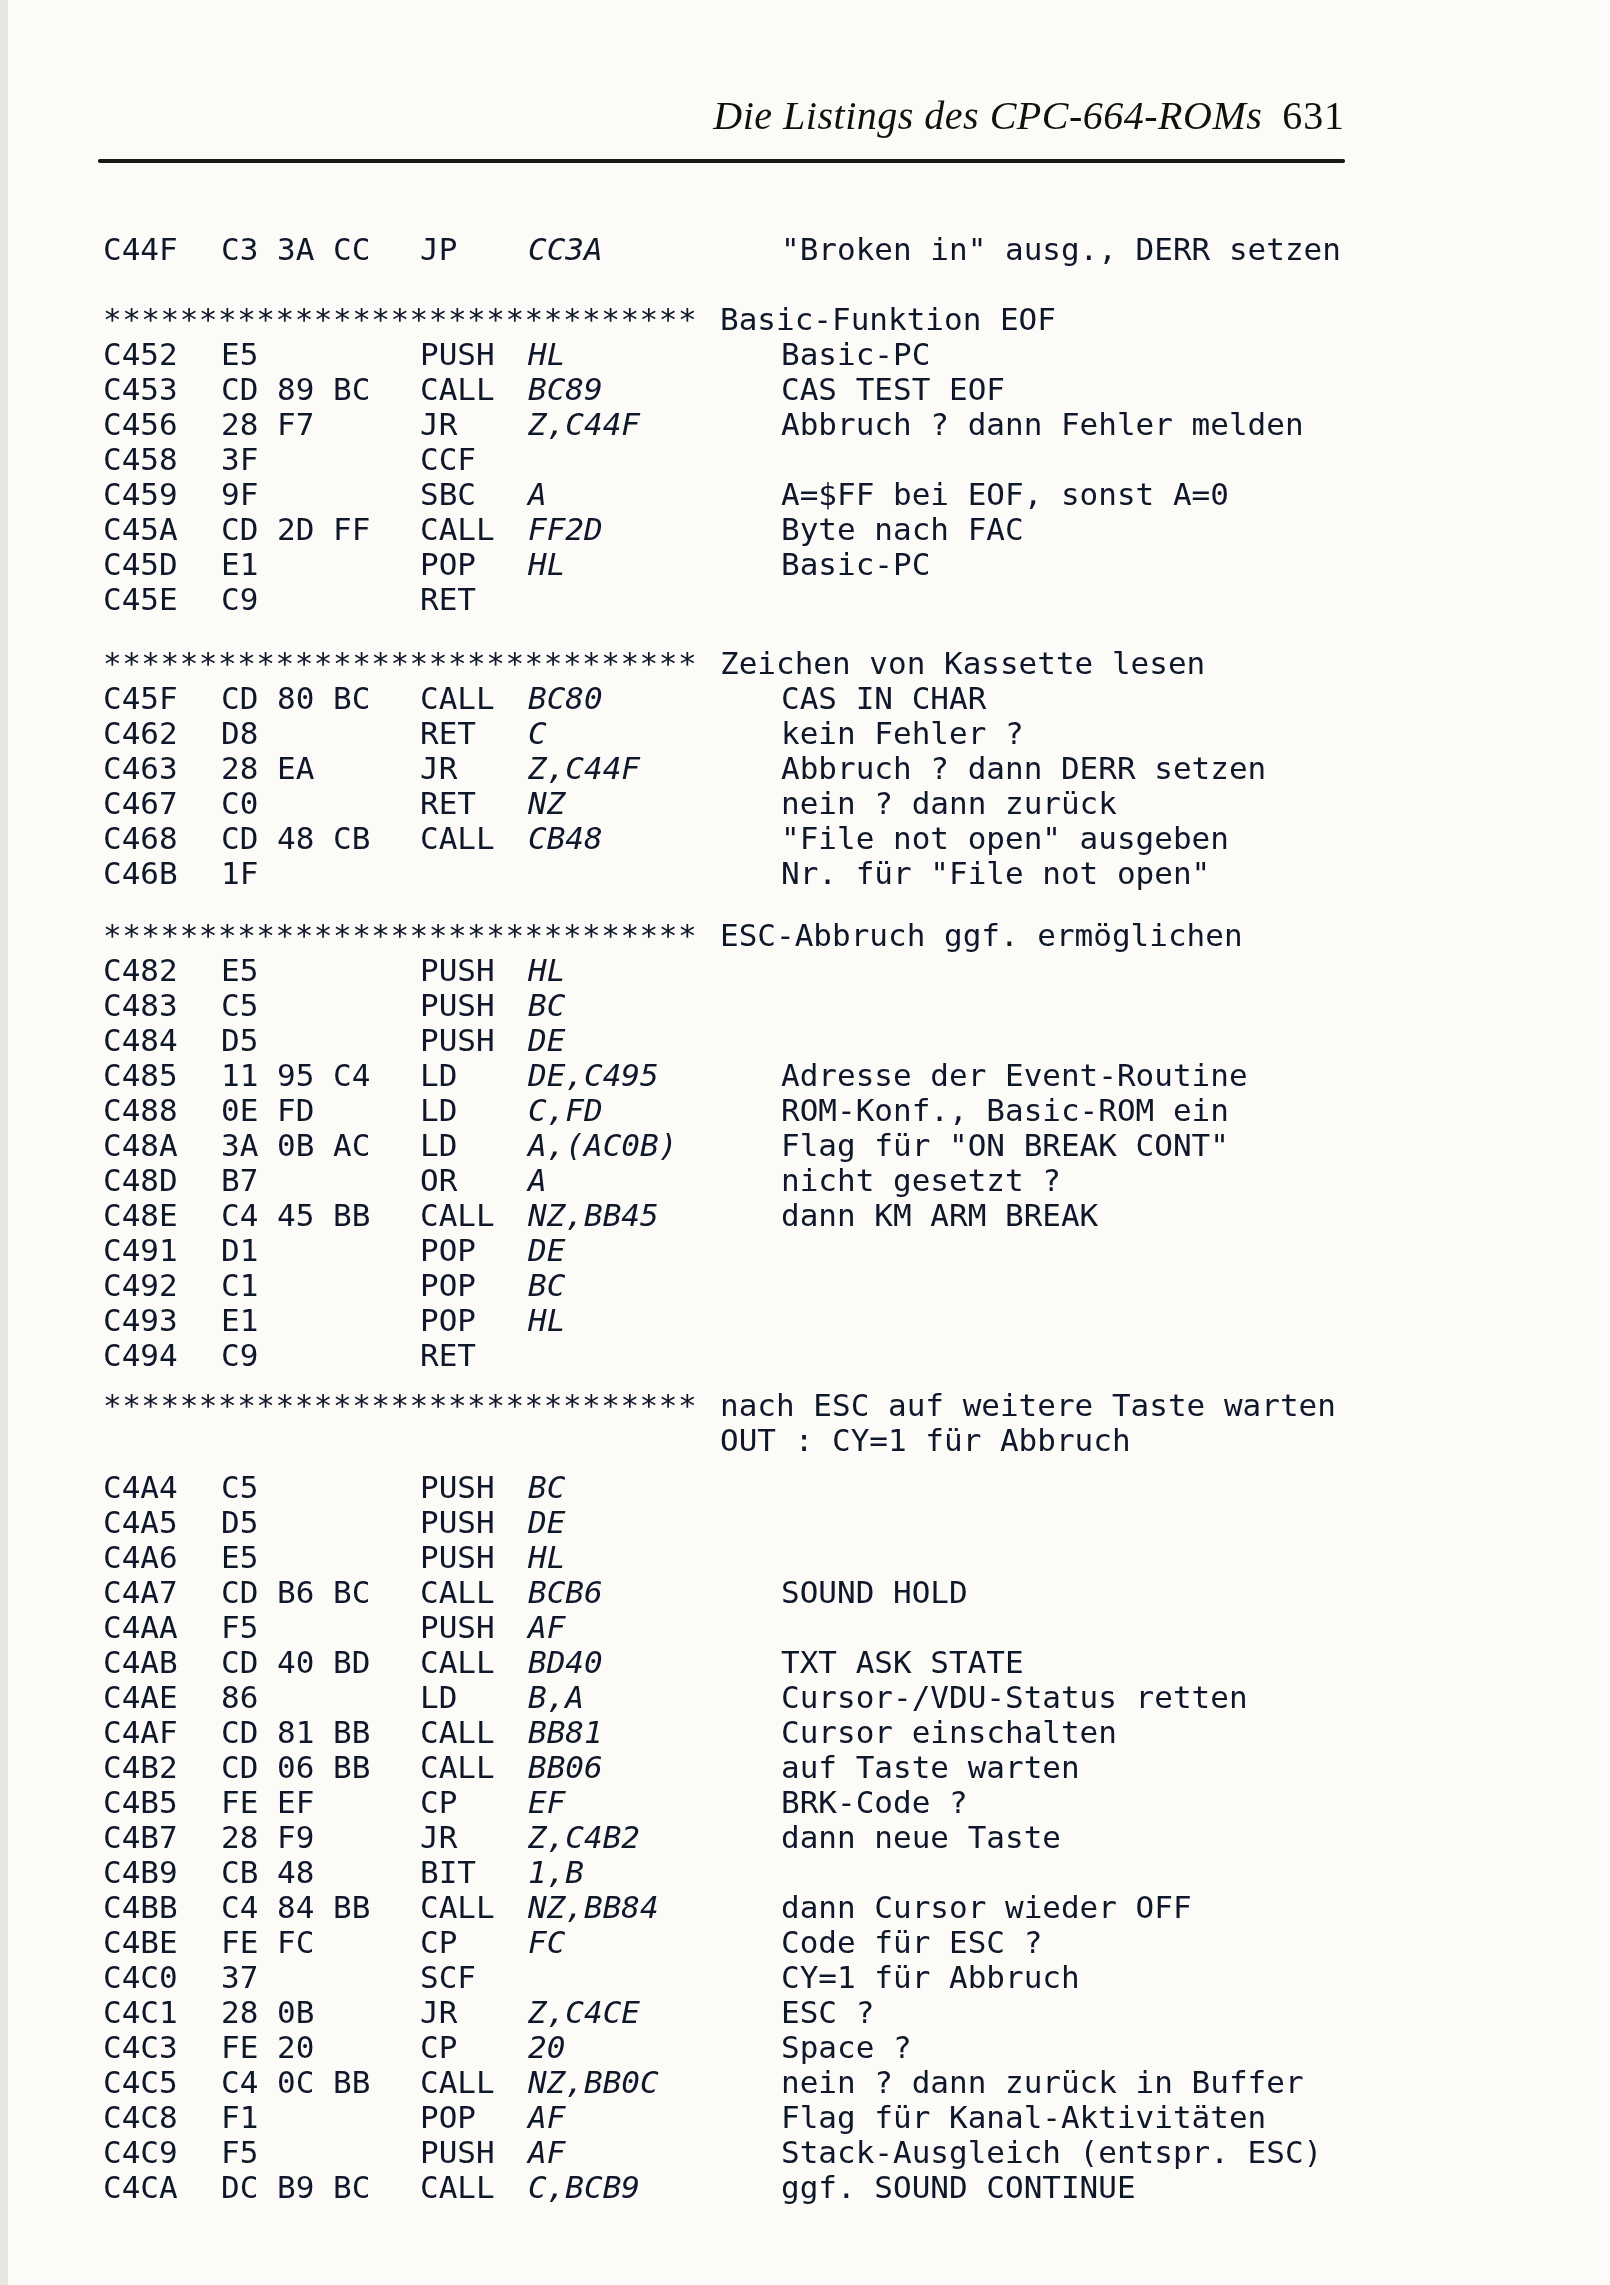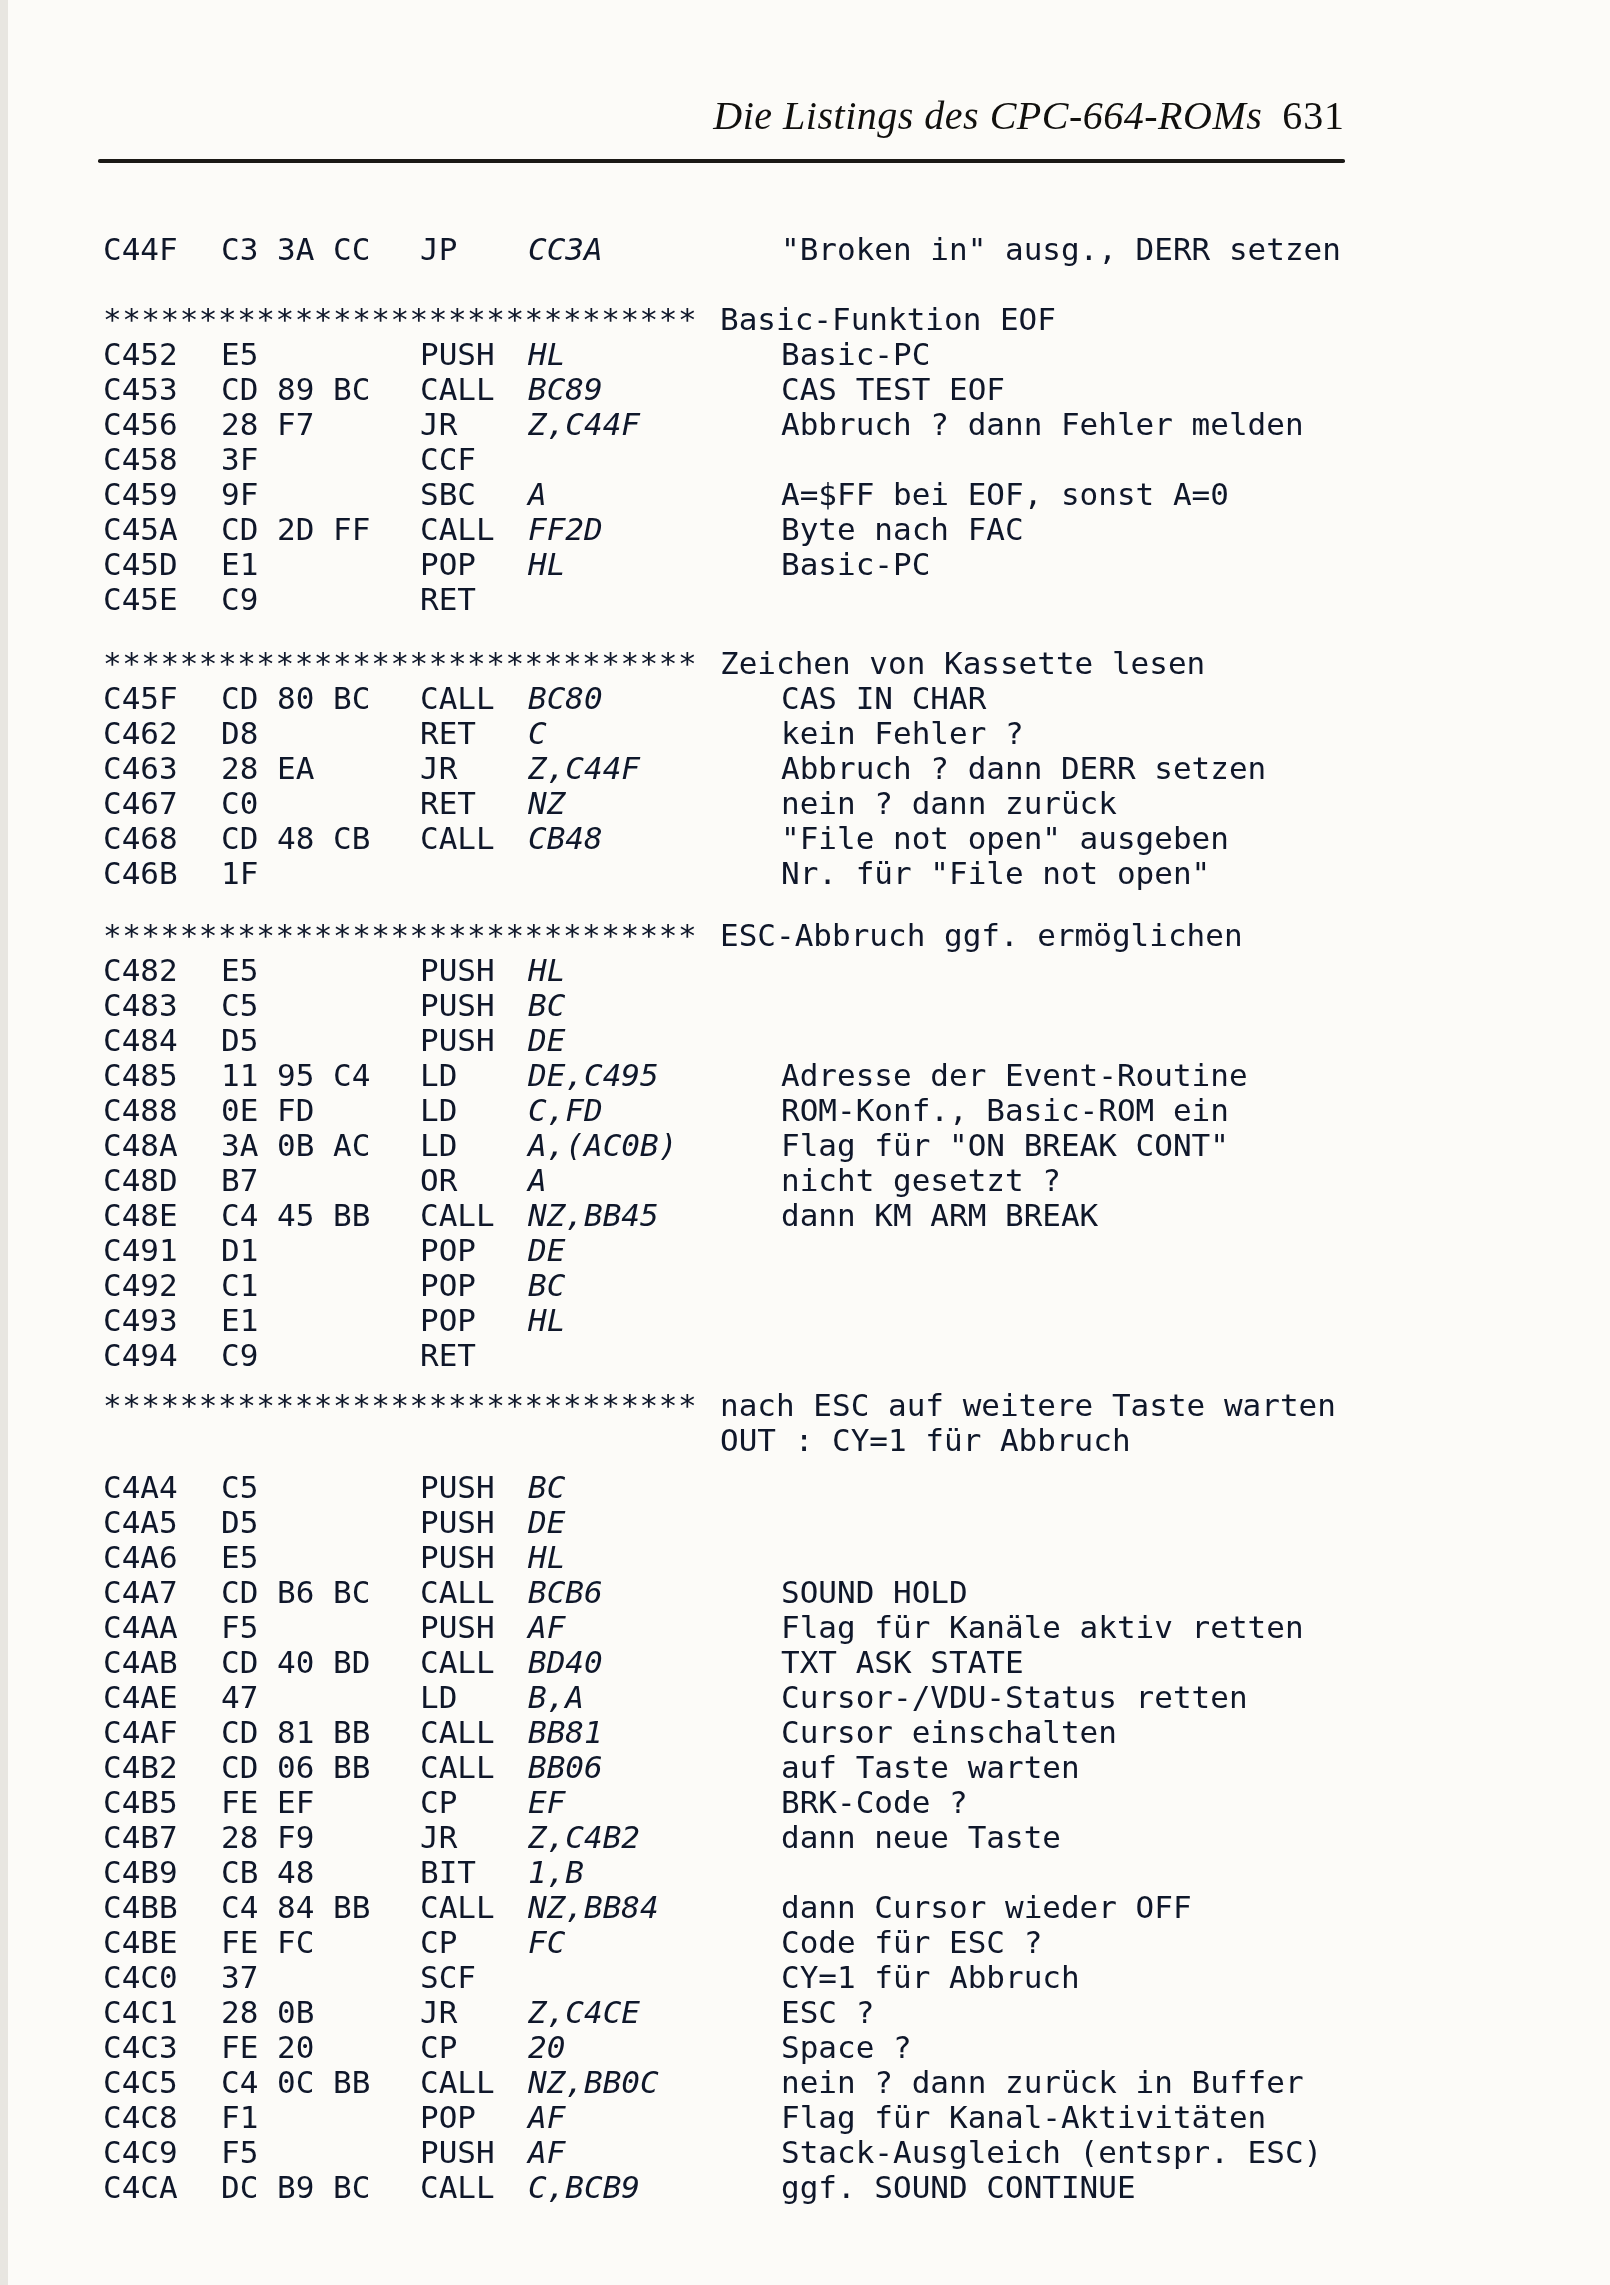--- a/index.html
+++ b/index.html
@@ -271,30 +271,29 @@
     <span class="c-addr">C4A7</span>
     <span class="c-hex">CD B6 BC</span>
     <span class="c-mn">CALL</span>
     <span class="c-op">BCB6</span>
     <span class="c-cm">SOUND HOLD</span>
   </div><div class="line row">
     <span class="c-addr">C4AA</span>
     <span class="c-hex">F5</span>
     <span class="c-mn">PUSH</span>
     <span class="c-op">AF</span>
-    <span class="c-cm">Flag für Kanäle aktiv retten</span>
   </div><div class="line row">
     <span class="c-addr">C4AB</span>
     <span class="c-hex">CD 40 BD</span>
     <span class="c-mn">CALL</span>
     <span class="c-op">BD40</span>
     <span class="c-cm">TXT ASK STATE</span>
   </div><div class="line row">
     <span class="c-addr">C4AE</span>
-    <span class="c-hex">47</span>
+    <span class="c-hex">86</span>
     <span class="c-mn">LD</span>
     <span class="c-op">B,A</span>
     <span class="c-cm">Cursor-/VDU-Status retten</span>
   </div><div class="line row">
     <span class="c-addr">C4AF</span>
     <span class="c-hex">CD 81 BB</span>
     <span class="c-mn">CALL</span>
     <span class="c-op">BB81</span>
     <span class="c-cm">Cursor einschalten</span>
   </div><div class="line row">

